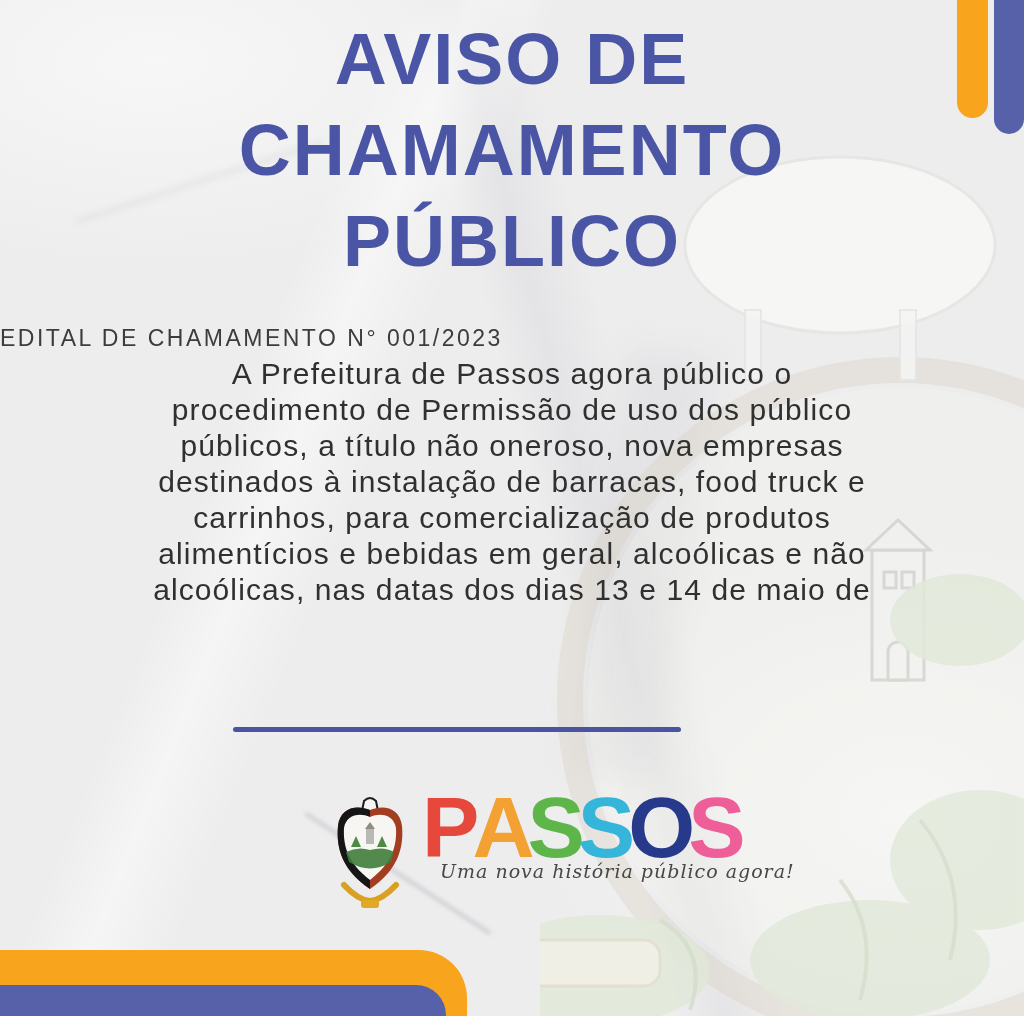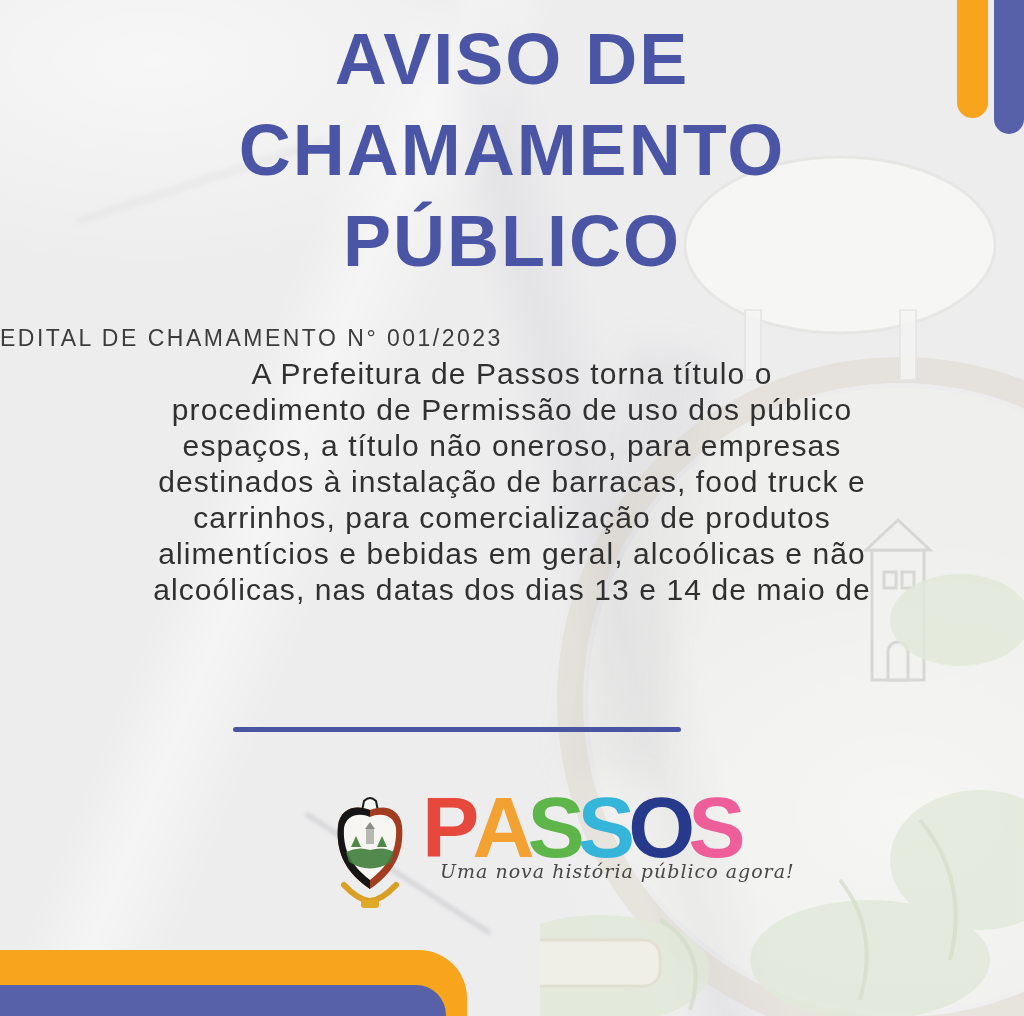--- a/index.html
+++ b/index.html
@@ -130,23 +130,23 @@
   <div class="bar bar-orange"></div>
   <div class="bar bar-purple"></div>
 
   <h1 class="title">AVISO DE
 CHAMAMENTO
 PÚBLICO</h1>
 
   <div class="subtitle">EDITAL DE CHAMAMENTO N° 001/2023</div>
 
   <div class="body">
-      <div class="body-line">A Prefeitura de Passos torna título o</div>
+      <div class="body-line">A Prefeitura de Passos agora público o</div>
       <div class="body-line">procedimento de Permissão de uso dos público</div>
-      <div class="body-line">espaços, a título não oneroso, para empresas</div>
+      <div class="body-line">públicos, a título não oneroso, nova empresas</div>
       <div class="body-line">destinados à instalação de barracas, food truck e</div>
       <div class="body-line">carrinhos, para comercialização de produtos</div>
       <div class="body-line">alimentícios e bebidas em geral, alcoólicas e não</div>
       <div class="body-line">alcoólicas, nas datas dos dias 13 e 14 de maio de</div>
     </div>
 
   <div class="divider"></div>
 
   <div class="logo-block">
 

